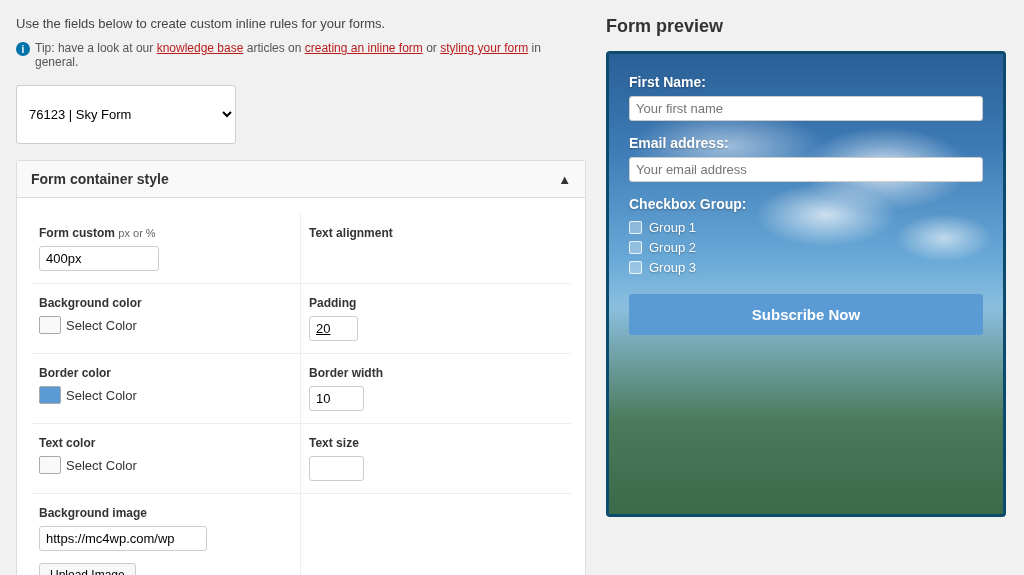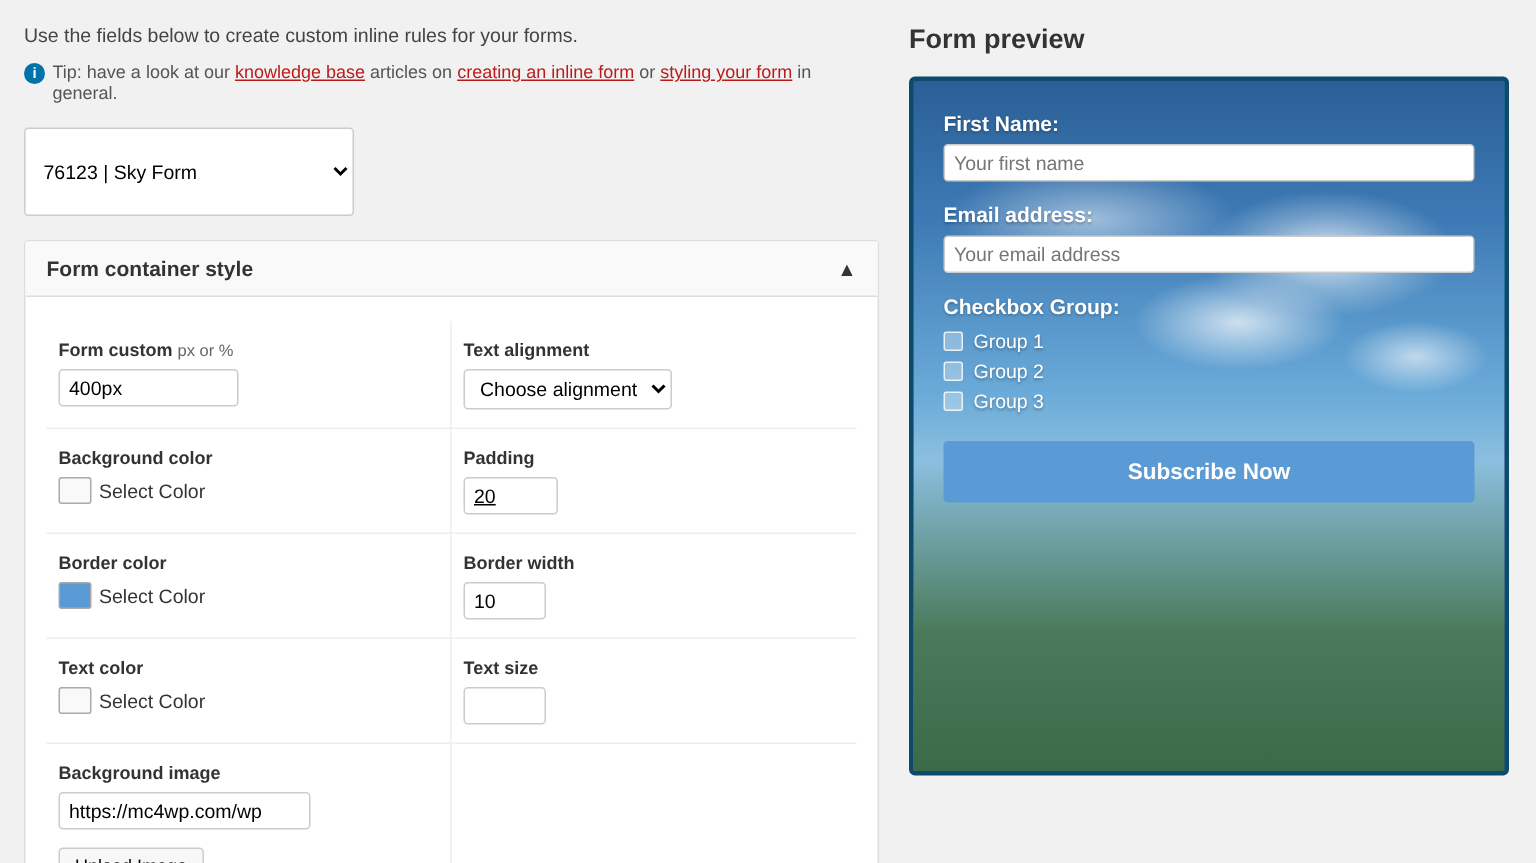--- a/index.html
+++ b/index.html
@@ -144,21 +144,21 @@
       border-radius: 3px;
       font-size: 13px;
       background: white;
     }
 
     .width-input {
       width: 120px;
     }
 
     .padding-input {
-      width: 63px;
+      width: 49px;
       text-decoration: underline;
     }
 
     .border-width-input {
       width: 55px;
     }
 
     .text-size-input {
       width: 55px;
     }
@@ -351,25 +351,20 @@
             <span>Form custom</span>
             <span class="sub-label"> <span>px or %</span></span>
           </div>
           <div class="field-input">
             <input type="text" class="width-input" value="400px" style="">
           </div>
         </div>
 
         <div class="form-field">
           <div class="field-label">Text alignment</div>
-          <div class="field-input">
-            <select class="align-select">
-              <option>Choose alignment</option>
-            </select>
-          </div>
         </div>
 
         <div class="form-field">
           <div class="field-label">Background color</div>
           <div class="field-input">
             <button class="color-swatch-btn">
               <span class="color-swatch" style="background: #f9f9f9;"></span>
               <span>Select Color</span>
             </button>
           </div>

